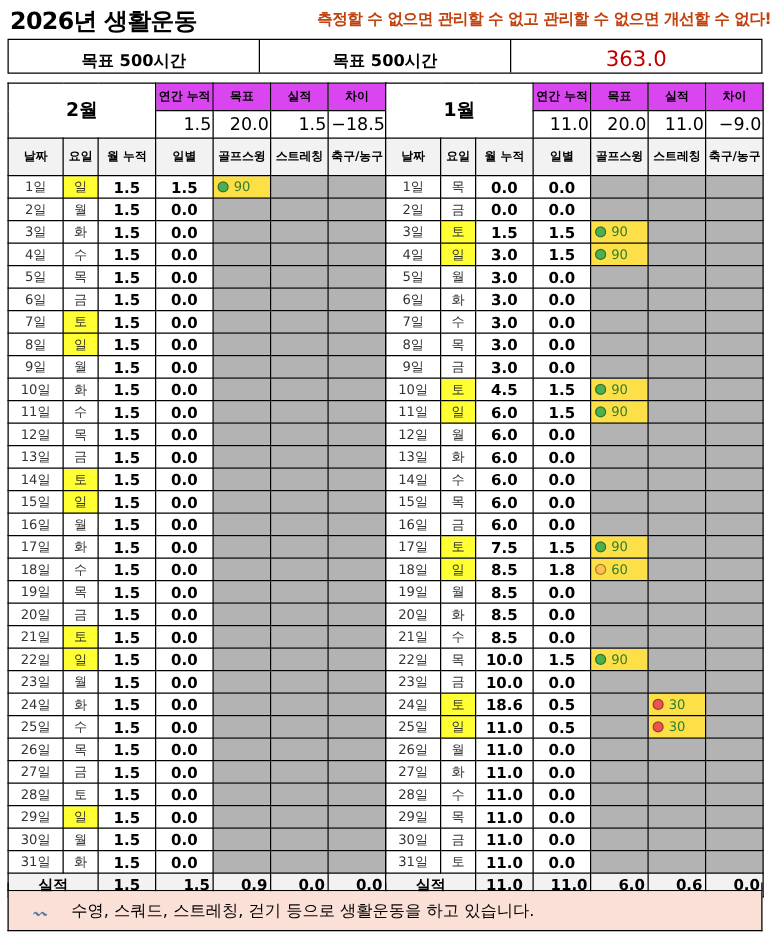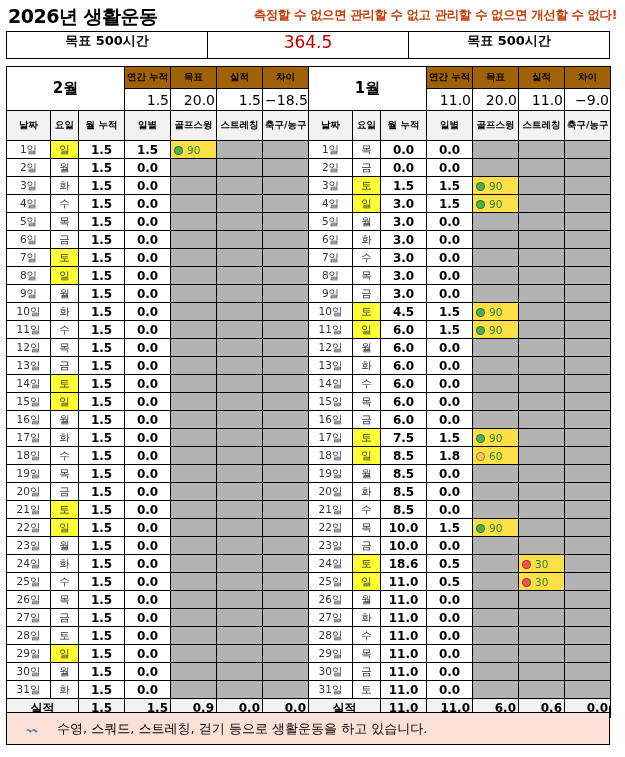--- a/index.html
+++ b/index.html
@@ -1,32 +1,32 @@
 <!DOCTYPE html>
 <html><head>
 <meta charset="utf-8">
 <style>
   * { box-sizing: border-box; margin: 0; padding: 0; }
   body { width: 625px; height: 757px; background: #ffffff; font-family: "DejaVu Sans", "Liberation Sans", sans-serif; position: relative; overflow: hidden; color: #000; }
   .title { position: absolute; left: 8px; top: 4px; font-size: 19px; font-weight: bold; letter-spacing: -0.5px; }
   .slogan { position: absolute; right: 8px; top: 7px; font-size: 12.5px; font-weight: bold; color: #c2410c; letter-spacing: -0.4px; }
   .goalbar { position: absolute; left: 6px; top: 31px; width: 604px; height: 28px; border: 1px solid #000; display: flex; }
-  .goalbar > div { flex: 1; display: flex; align-items: flex-start; justify-content: center; border-right: 1px solid #000; }
+  .goalbar > div { flex: 1; display: flex; align-items: flex-end; justify-content: center; border-right: 1px solid #000; }
   .goalbar > div:last-child { border-right: none; }
   .goal-label { font-size: 13px; font-weight: bold; }
   .goal-value { font-size: 17px; color: #c00000; }
 
   .month { position: absolute; top: 66px; width: 302px; }
   .month.left { left: 6px; }
   .month.right { left: 308px; }
   table { border-collapse: collapse; table-layout: fixed; width: 302px; }
   td { border: 1px solid #000; height: 18px; padding: 0 2px; font-size: 11px; white-space: nowrap; overflow: hidden; }
   .h1 td { height: 22px; }
   .h2 td { height: 22px; }
-  .hsmall { font-size: 9.5px; font-weight: bold; text-align: center; background: #a16207; }
+  .hsmall { font-size: 9.5px; font-weight: bold; text-align: center; background: #d946ef; }
   .monthname { font-size: 15px; font-weight: bold; text-align: center; vertical-align: middle; background: #fff; }
   .hval { font-size: 14px; text-align: right; padding-right: 1px; }
   .colhead { font-size: 9.5px; font-weight: bold; text-align: center; background: #f2f2f2; height: 30px; }
   .date { text-align: center; color: #333; font-size: 10.5px; }
   .dow { text-align: center; color: #333; font-size: 10.5px; }
   .dow.wk { background: #ffff33; }
   .num { text-align: center; font-weight: bold; font-size: 12px; }
   .act { background: #b3b3b3; }
   .act.on { background: #fde047; color: #2e7d32; font-size: 10.5px; }
   .dot { display: inline-block; width: 9px; height: 9px; border-radius: 50%; vertical-align: -1px; margin: 0 4px 0 1px; border: 1px solid rgba(0,0,0,0.35); }
@@ -47,24 +47,24 @@
 <body>
 
 <div class="title">2026년 생활운동</div>
 <div class="slogan">측정할 수 없으면 관리할 수 없고 관리할 수 없으면 개선할 수 없다!</div>
 
 <div class="goalbar">
   <div>
       <span class="goal-label">목표 500시간</span>
     </div>
   <div>
-      <span class="goal-value">364.5</span>
+      <span class="goal-label">목표 500시간</span>
     </div>
   <div>
-      <span class="goal-label">목표 500시간</span>
+      <span class="goal-value">363.0</span>
     </div>
 </div>
 
 <div class="month left">
     <table>
       <colgroup>
         <col style="width:44px">
         <col style="width:28px">
         <col style="width:46px">
         <col style="width:46px">

